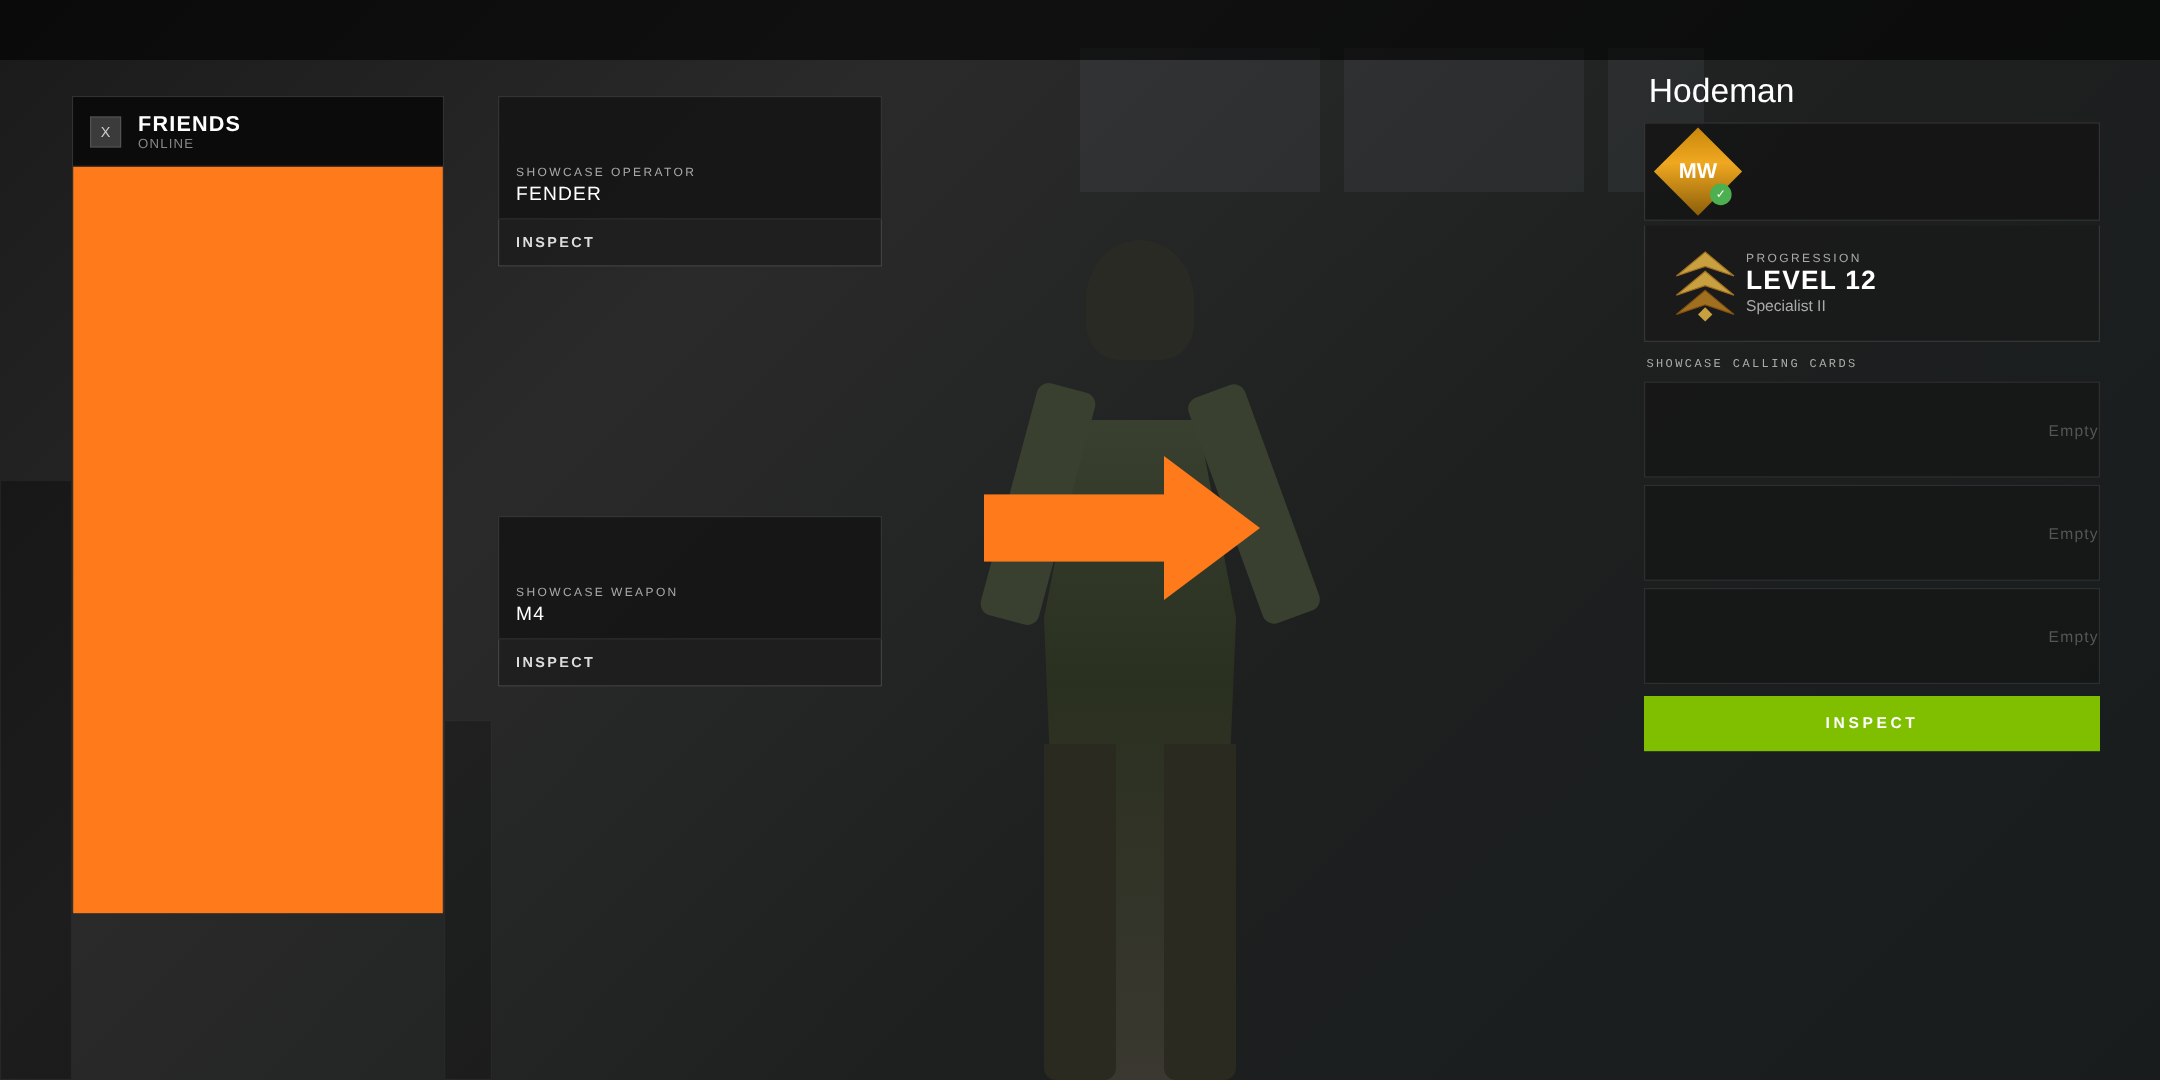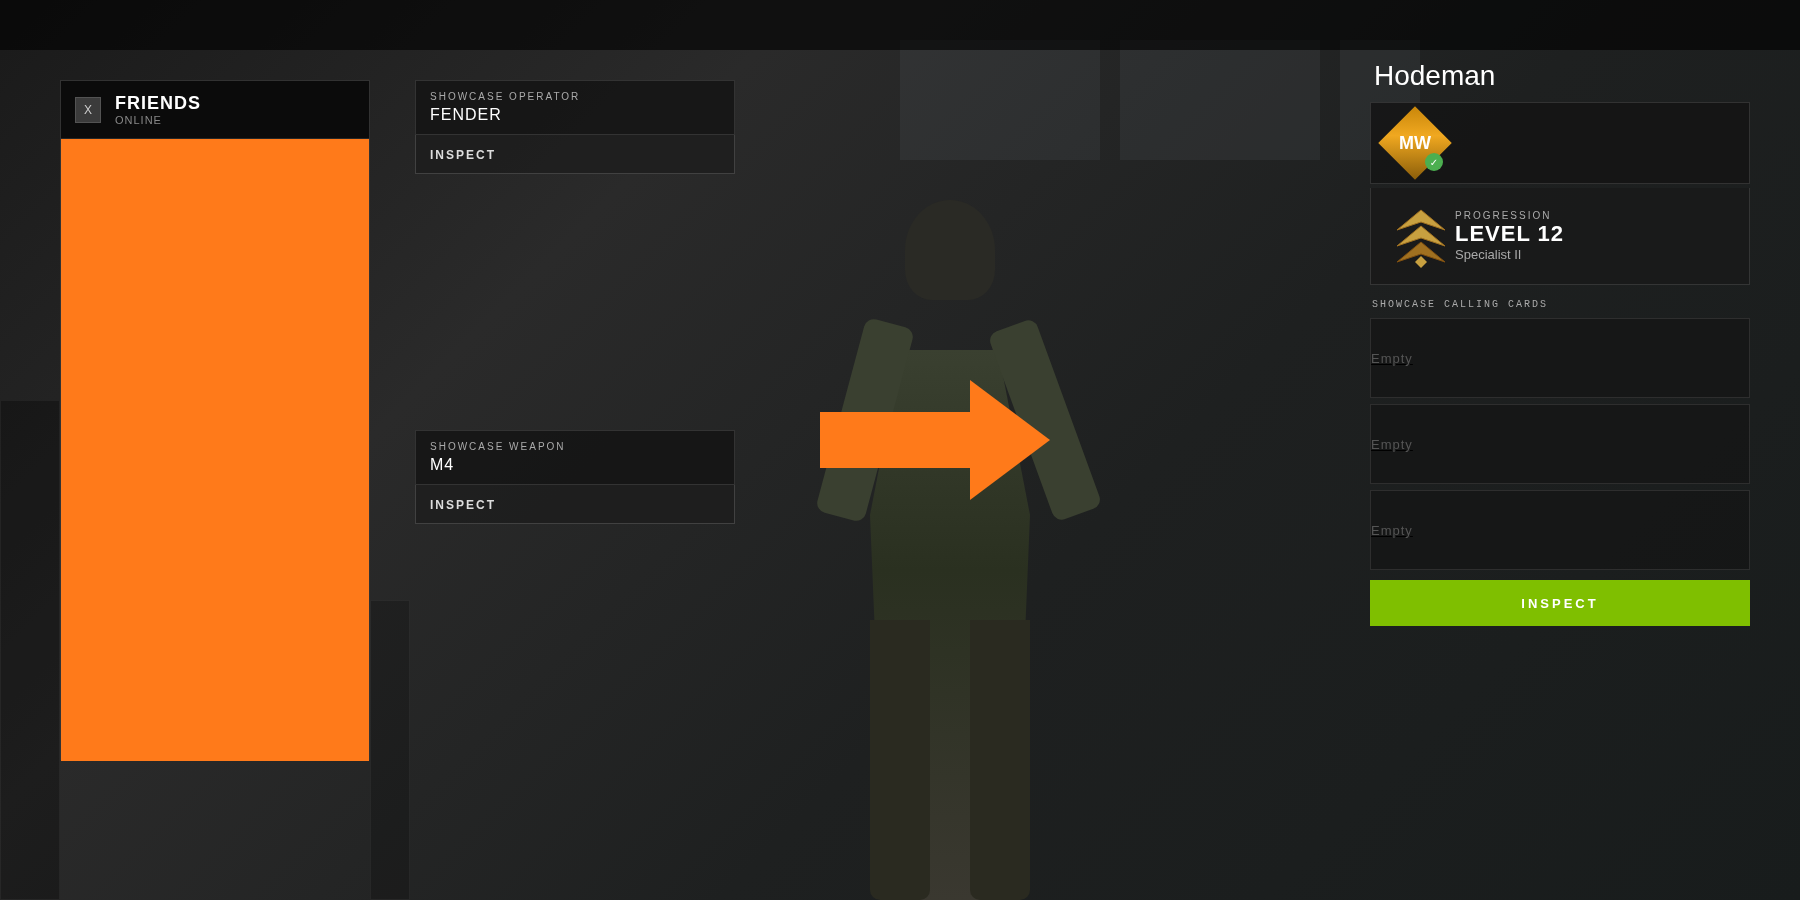--- a/index.html
+++ b/index.html
@@ -117,20 +117,21 @@
       padding: 10px 14px;
       margin-bottom: 0;
     }
 
     .showcase-label {
       font-size: 10px;
       color: #aaa;
       letter-spacing: 2px;
       text-transform: uppercase;
       margin-bottom: 4px;
+      margin-top: 48px;
     }
 
     .showcase-value {
       font-size: 16px;
       font-weight: 400;
       color: #ffffff;
       letter-spacing: 1px;
       text-transform: uppercase;
     }
 
@@ -306,23 +307,22 @@
       padding-left: 2px;
       font-family: Liberation Mono, monospace;
     }
 
     .calling-card-slot {
       background: rgba(20,20,20,0.7);
       border: 1px solid rgba(70,70,70,0.5);
       height: 80px;
       display: flex;
       align-items: center;
-      justify-content: flex-start;
+      justify-content: flex-end;
       margin-bottom: 6px;
-      text-decoration: underline;
     }
 
     .calling-card-empty {
       font-size: 13px;
       color: #555;
       letter-spacing: 1px;
     }
 
     .inspect-button-green {
       background: #7FBF00;

